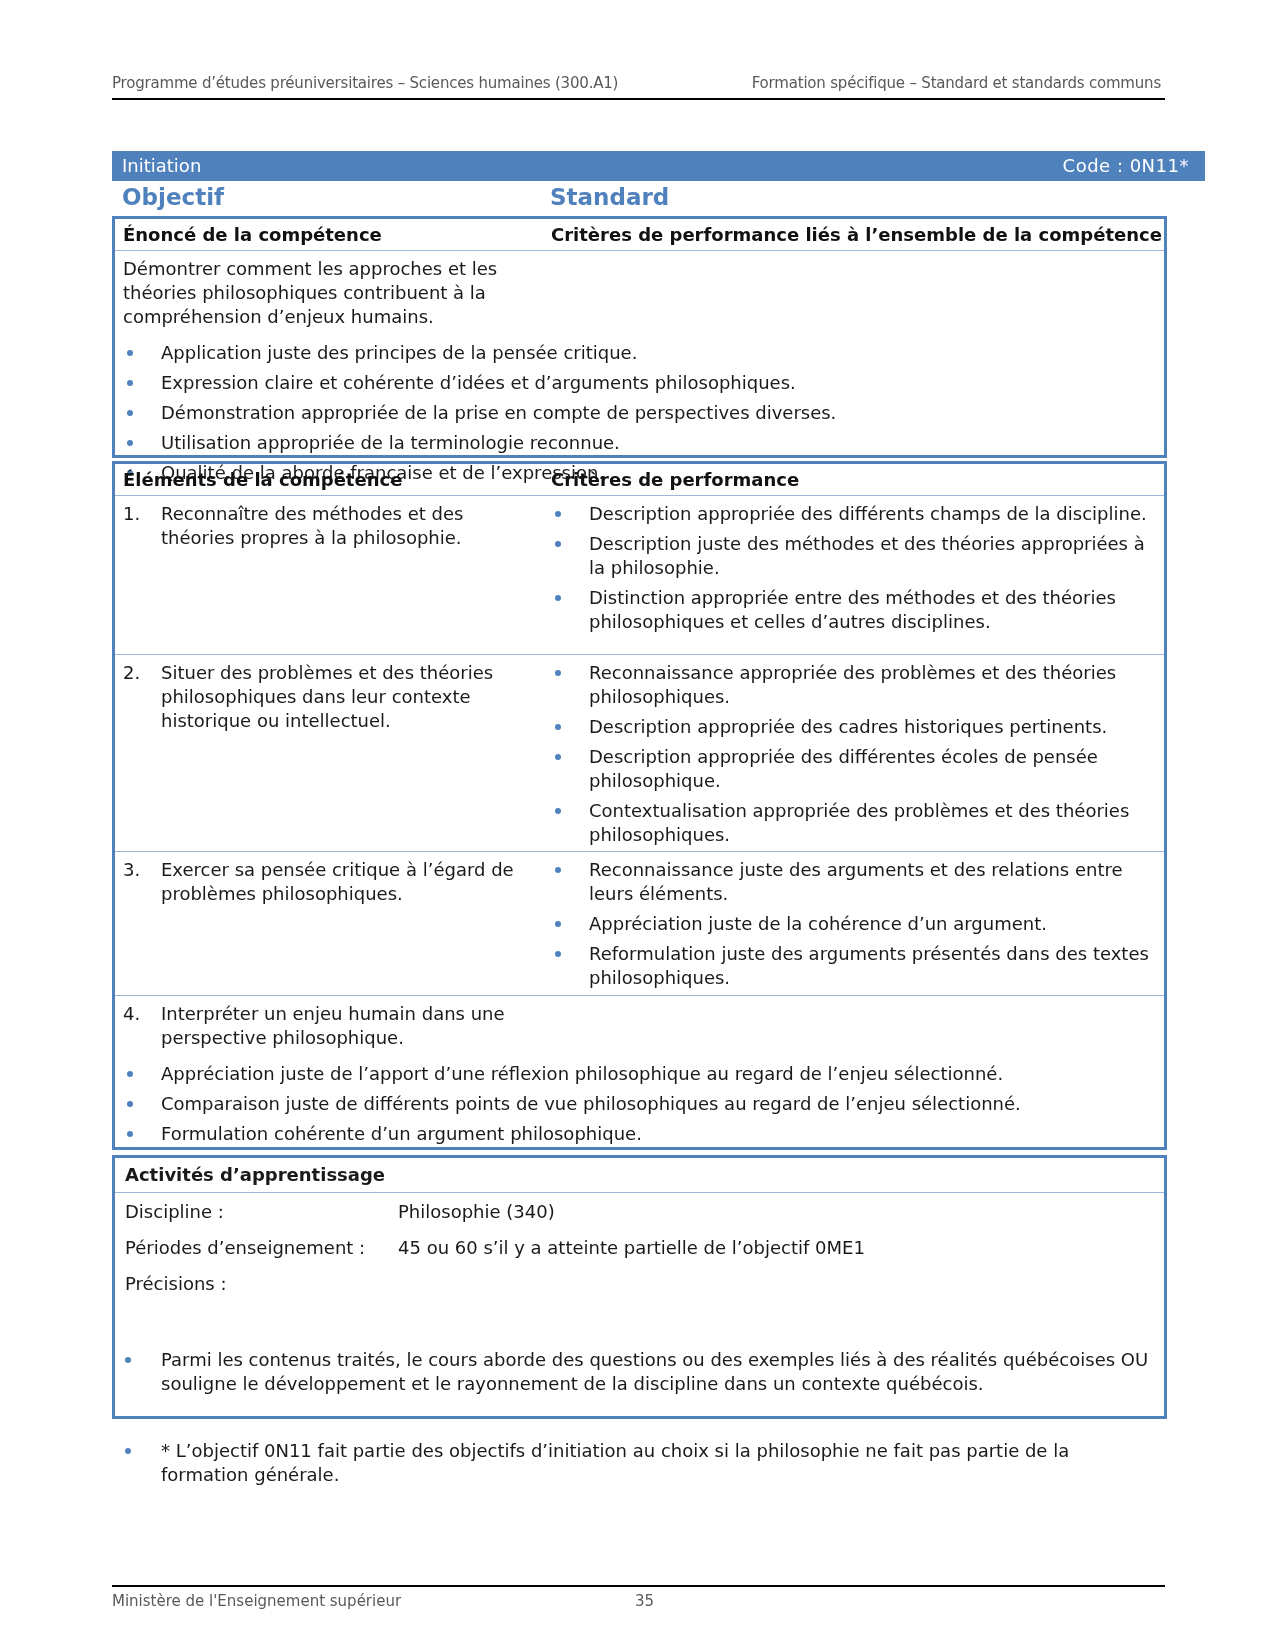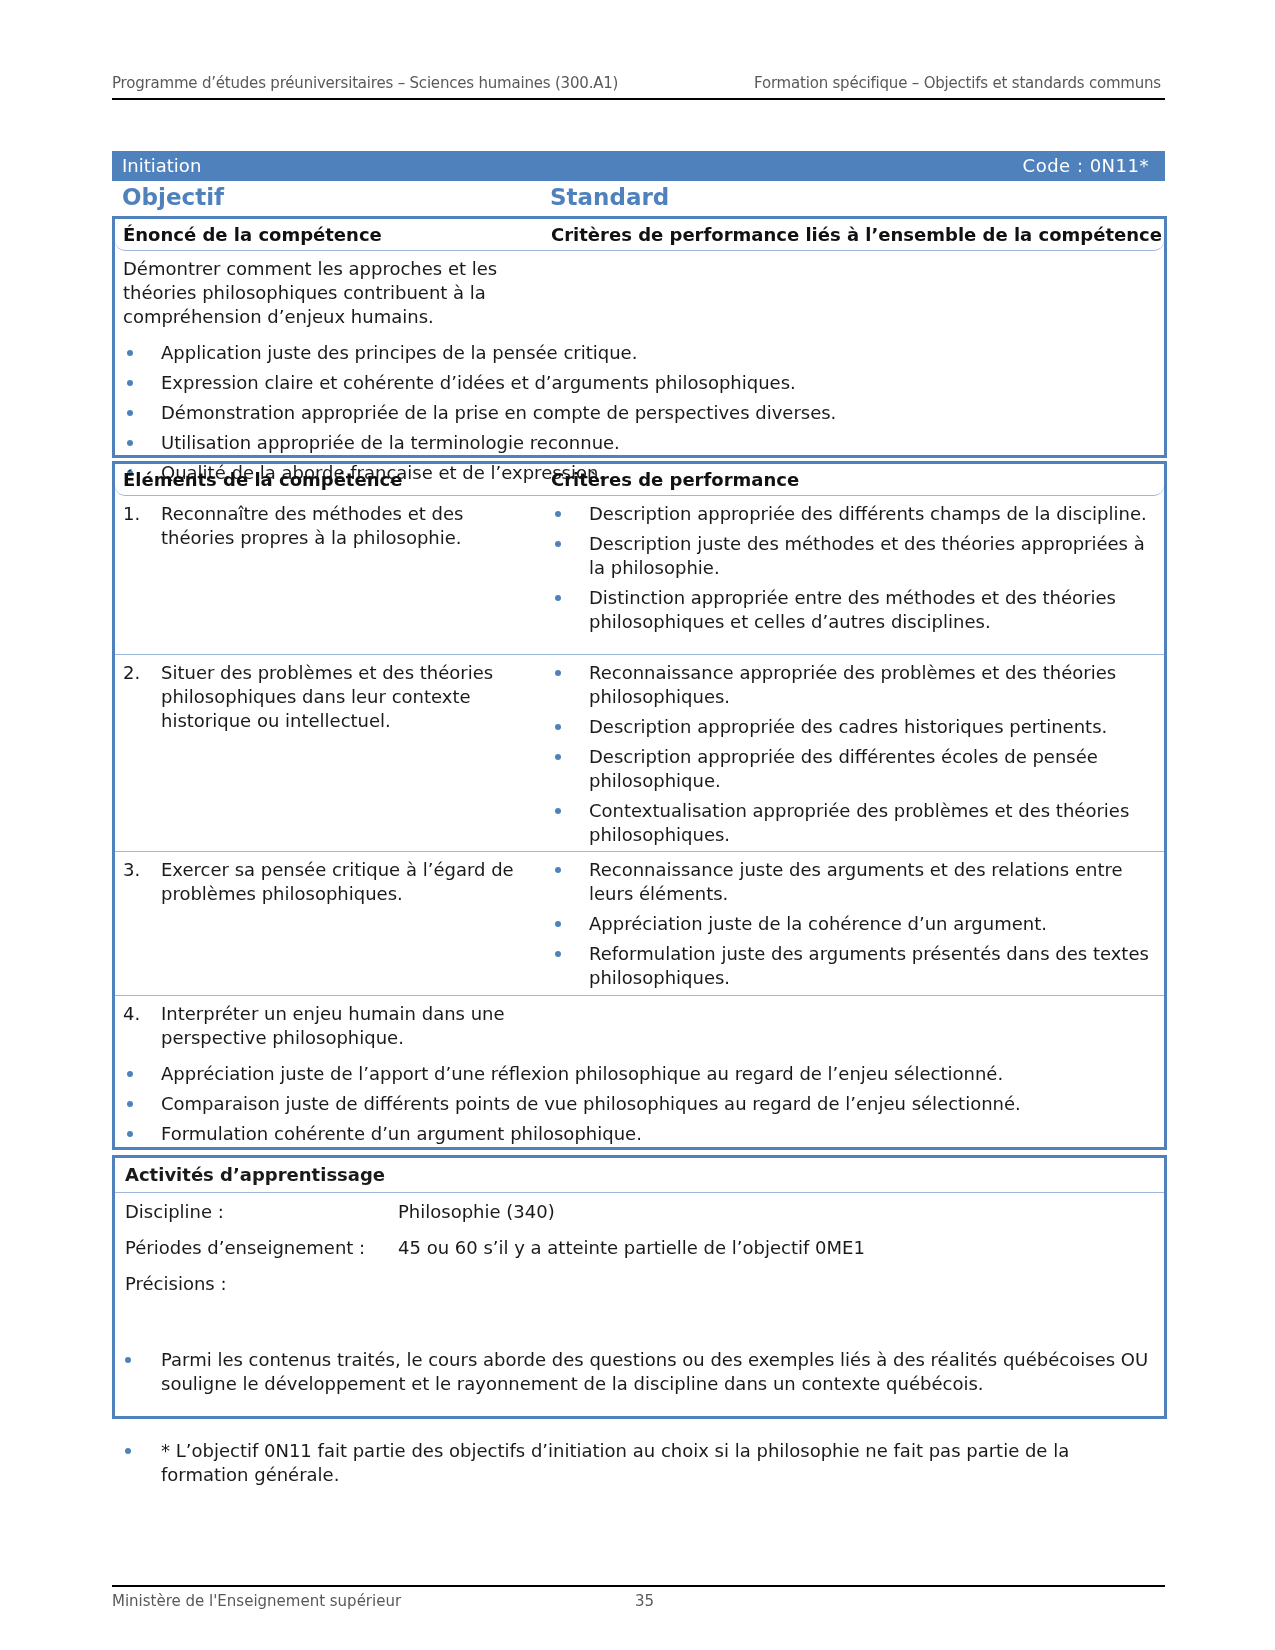--- a/index.html
+++ b/index.html
@@ -4,37 +4,37 @@
 <style>
   html, body { margin: 0; padding: 0; background: #ffffff; }
   body { width: 1275px; height: 1650px; position: relative; overflow: hidden;
          font-family: "DejaVu Sans", sans-serif; color: #1a1a1a; }
   .page-header { position: absolute; left: 112px; top: 72px; width: 1053px; height: 26px;
                  border-bottom: 2px solid #000; font-size: 15px; color: #595959; }
   .page-header .left { position: absolute; left: 0; top: 2px; letter-spacing: -0.2px; }
   .page-header .right { position: absolute; right: 4px; top: 2px; letter-spacing: -0.2px; }
 
   .banner { position: absolute; left: 112px; top: 151px; width: 1053px; height: 30px;
-            background: #4f81bd; color: #ffffff; font-size: 18px; }
+            background: #4f81bd; color: #ffffff; font-size: 18px; padding-left: 40px; }
   .banner .left { position: absolute; left: 10px; top: 4px; }
   .banner .right { position: absolute; right: 16px; top: 4px; letter-spacing: 0.5px; }
 
   .col-heads { position: absolute; left: 112px; top: 182px; width: 1053px; height: 34px;
                color: #4f81bd; font-size: 23px; font-weight: bold; }
   .col-heads .obj { position: absolute; left: 10px; top: 2px; }
   .col-heads .std { position: absolute; left: 438px; top: 2px; }
 
   .box { position: absolute; left: 112px; width: 1049px; border: 3px solid #4f81bd; }
   .box1 { top: 216px; height: 236px; }
   .box2 { top: 461px; height: 683px; }
   .box3 { top: 1155px; height: 258px; }
 
   .row { position: relative; border-bottom: 1px solid #9bb7d9; display: flex; }
   .row:last-child { border-bottom: none; flex-direction: column; }
-  .head-row { height: 31px; font-weight: bold; font-size: 18px; color: #111; border-radius: 10px; }
+  .head-row { height: 31px; font-weight: bold; font-size: 18px; color: #111; }
   .head-row .c1 { position: absolute; left: 8px; top: 5px; }
   .head-row .c2 { position: absolute; left: 436px; top: 5px; }
 
   .c-left { width: 428px; padding: 6px 8px; box-sizing: border-box; font-size: 18px; line-height: 24px; }
   .c-right { flex: 1; padding: 6px 0 20px 8px; box-sizing: border-box; font-size: 18px; line-height: 24px; }
 
   ul.bul { list-style: none; margin: 0; padding: 0; }
   ul.bul li { position: relative; padding-left: 38px; margin-bottom: 6px; }
   ul.bul li:last-child { margin-bottom: 0; }
   ul.bul li .dot { position: absolute; left: 4px; top: 9px; width: 6px; height: 6px;
@@ -55,21 +55,21 @@
   .page-footer { position: absolute; left: 112px; top: 1585px; width: 1053px; height: 30px;
                  border-top: 2px solid #000; font-size: 15px; color: #595959; }
   .page-footer .left { position: absolute; left: 0; top: 5px; }
   .page-footer .num { position: absolute; left: 523px; top: 5px; }
 </style>
 </head>
 <body>
 
 <div class="page-header">
   <span class="left">Programme d’études préuniversitaires – Sciences humaines (300.A1)</span>
-  <span class="right">Formation spécifique – Objectifs et standards communs</span>
+  <span class="right">Formation spécifique – Standard et standards communs</span>
 </div>
 
 <div class="banner">
   <span class="left">Initiation</span>
   <span class="right">Code : 0N11*</span>
 </div>
 
 <div class="col-heads">
   <span class="obj">Objectif</span>
   <span class="std">Standard</span>

